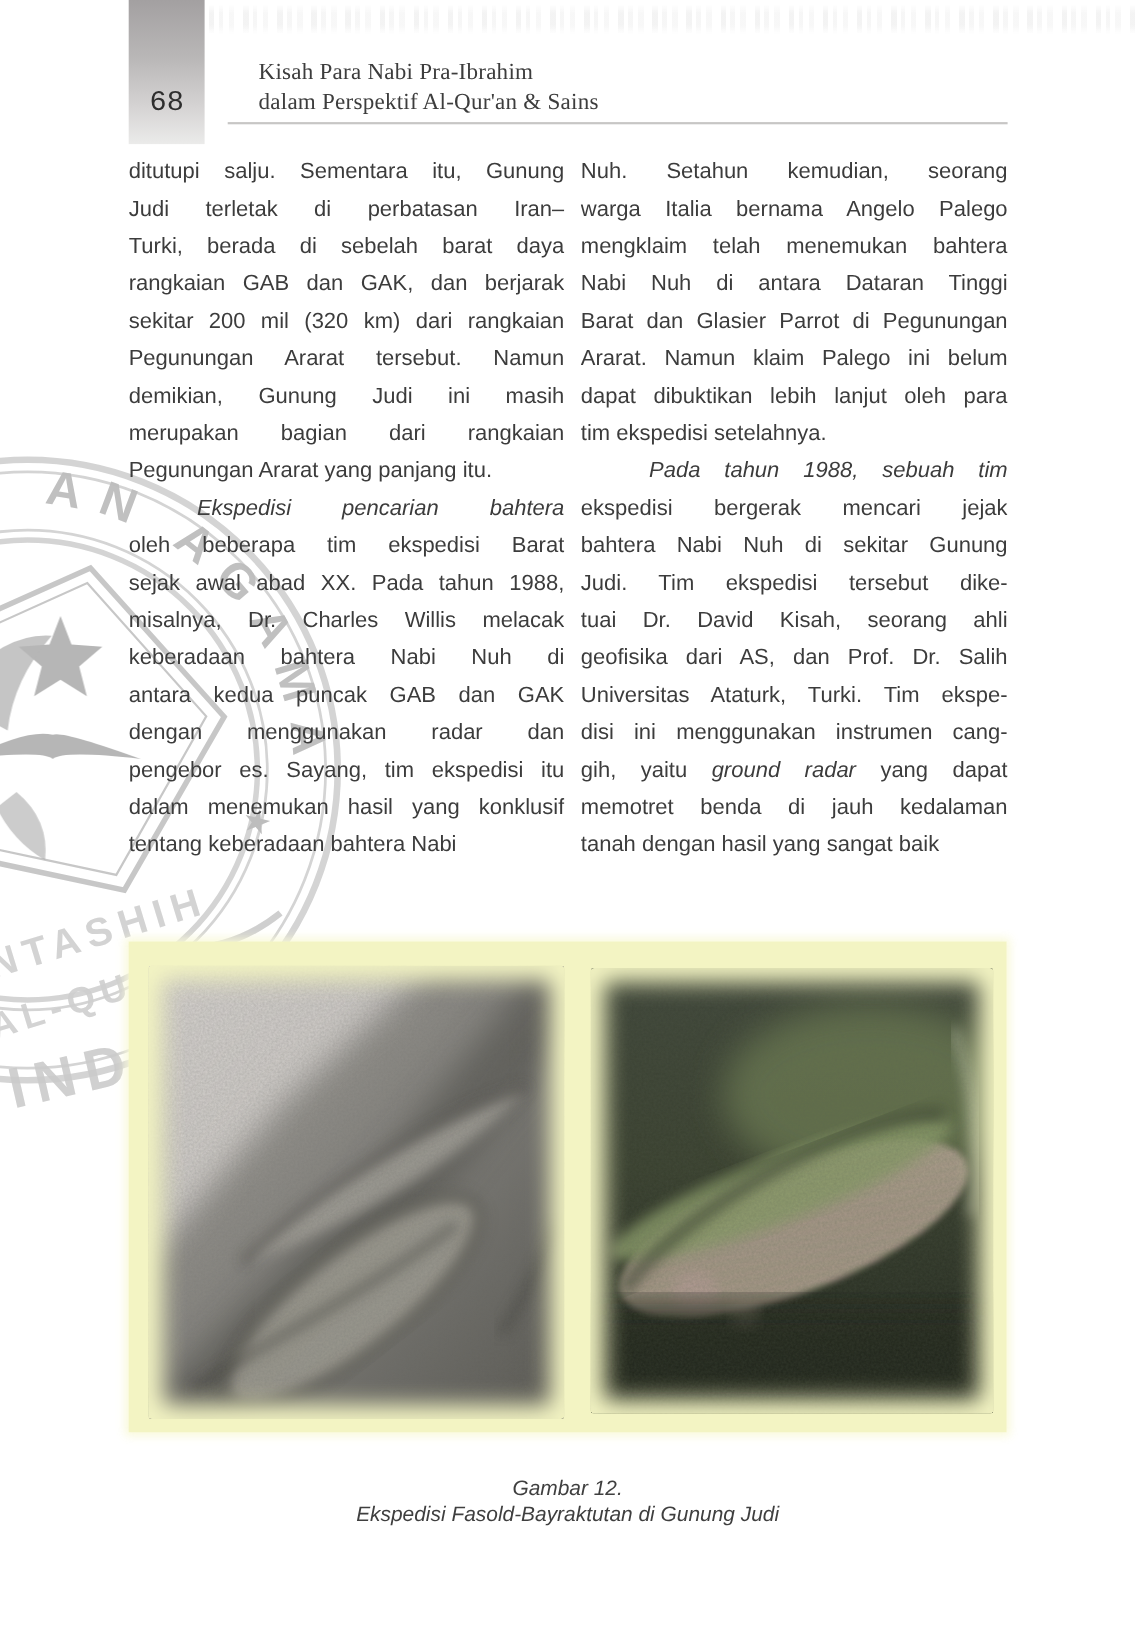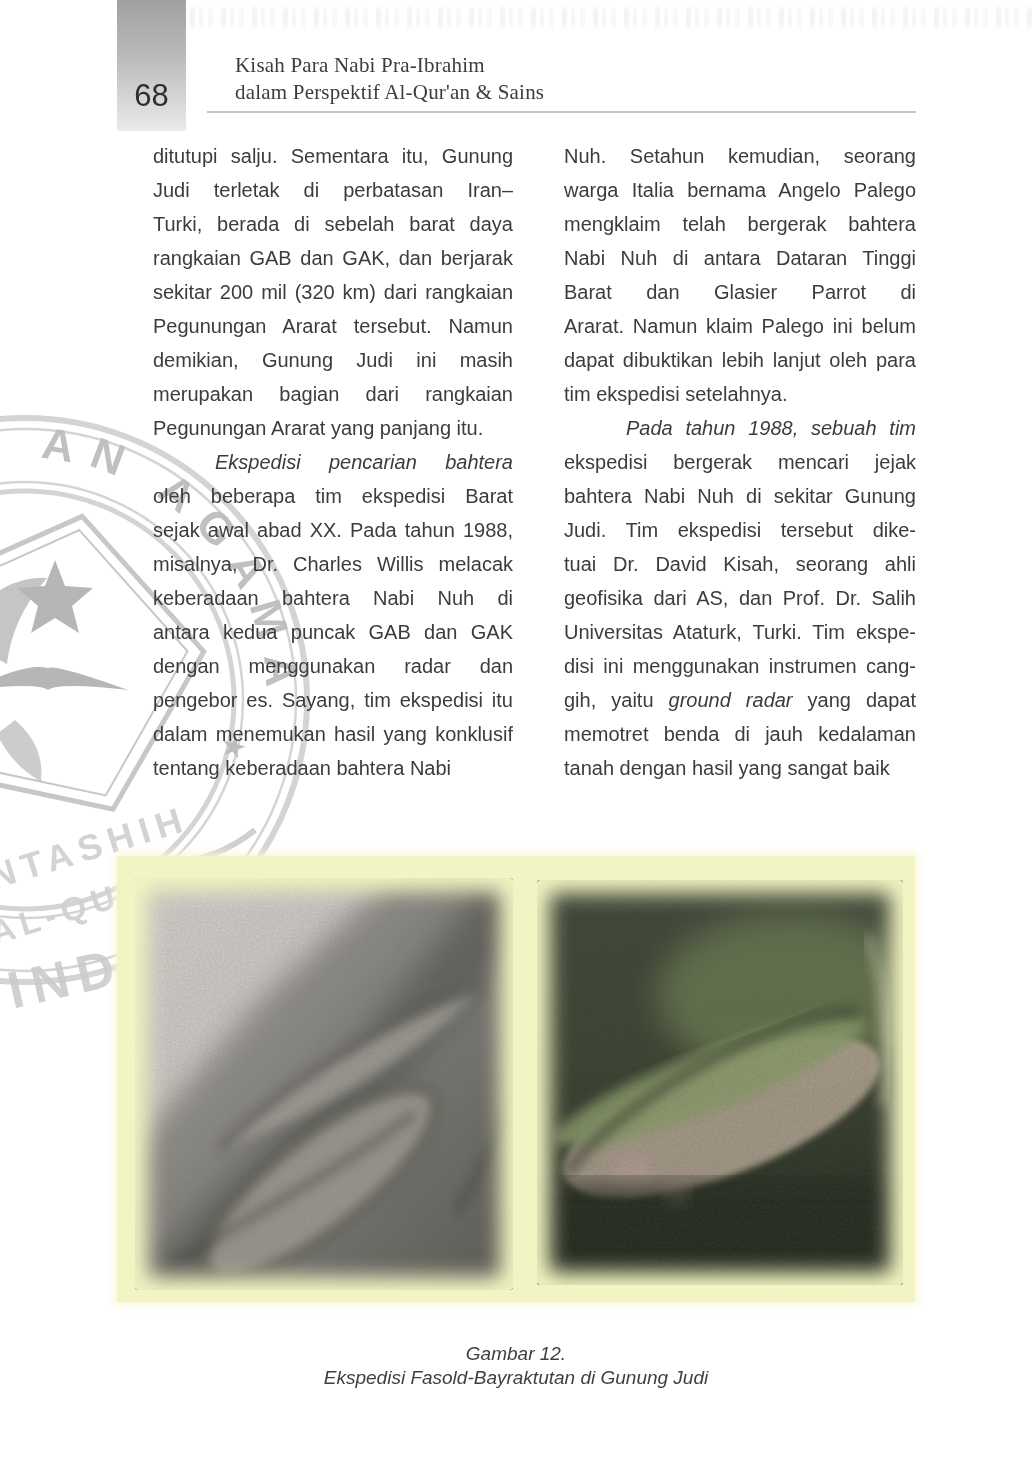--- a/index.html
+++ b/index.html
@@ -19,21 +19,21 @@
     -webkit-mask-image:linear-gradient(180deg,transparent 0,#000 30%,#000 70%,transparent 100%);
             mask-image:linear-gradient(180deg,transparent 0,#000 30%,#000 70%,transparent 100%);
   }
   
   .page-bar{
     position:absolute;left:117px;top:0;width:69px;height:131px;
     background:linear-gradient(180deg,#a3a0a1 0%,#b9b7b7 40%,#d6d4d4 75%,#ebebea 100%);
   }
   .page-number{
     position:absolute;left:117px;top:78px;width:69px;text-align:center;
-    font-family:Liberation Sans, sans-serif;font-size:31px;color:#2e2e2e;
+    font-family:Liberation Mono, monospace;font-size:26px;color:#2e2e2e;
   }
   .header{
     position:absolute;left:207px;top:52px;width:700px;
     font-family:"Liberation Serif",serif;font-size:21px;line-height:27px;color:#3d3d3d;
     letter-spacing:.2px;
     margin-left:28px;
   }
   .header-rule{
     position:absolute;left:207px;top:111px;width:709px;height:2px;background:#c7c6c5;
   }
@@ -45,21 +45,21 @@
   }
   .wm-1{left:-16px;top:858px;font-size:36px;letter-spacing:7px;transform:rotate(-17deg);}
   .wm-2{left:-14px;top:916px;font-size:33px;letter-spacing:6px;transform:rotate(-17deg);}
   .wm-3{left:2px;top:962px;font-size:52px;letter-spacing:9px;transform:rotate(-13deg);color:#cbcbcb;}
   
   .column{position:absolute;top:139px;z-index:2;font-size:20px;color:#3c3c3c;}
   .column-left{left:117px;width:396px;}
   .column-right{left:528px;width:388px;}
   .line{
     height:34px;line-height:34px;overflow:hidden;
-    text-align:justify;text-align-last:justify;margin-left:36px;
+    text-align:justify;text-align-last:justify;
   }
   .line.last{text-align-last:left;}
   .line.indent{text-indent:62px;font-style:italic;}
   
   .figure-block{
     position:absolute;left:117px;top:856px;width:798px;height:446px;z-index:2;
     background:#f3f4c3;box-shadow:0 0 8px 3px rgba(248,248,214,.9);
   }
   .photo{position:absolute;overflow:hidden;border-radius:3px;}
   .photo svg{display:block;width:100%;height:100%;}
@@ -147,21 +147,21 @@
         <div class="line">dengan menggunakan radar dan</div>
         <div class="line">pengebor es. Sayang, tim ekspedisi itu</div>
         <div class="line">dalam menemukan hasil yang konklusif</div>
         <div class="line last">tentang keberadaan bahtera Nabi</div>
       </div>
     </div>
   <div class="column column-right">
       <div class="para">
         <div class="line">Nuh. Setahun kemudian, seorang</div>
         <div class="line">warga Italia bernama Angelo Palego</div>
-        <div class="line">mengklaim telah bergerak bahtera</div>
+        <div class="line">mengklaim telah menemukan bahtera</div>
         <div class="line">Nabi Nuh di antara Dataran Tinggi</div>
         <div class="line">Barat dan Glasier Parrot di Pegunungan</div>
         <div class="line">Ararat. Namun klaim Palego ini belum</div>
         <div class="line">dapat dibuktikan lebih lanjut oleh para</div>
         <div class="line last">tim ekspedisi setelahnya.</div>
       </div>
       <div class="para">
         <div class="line indent">Pada tahun 1988, sebuah tim</div>
         <div class="line">ekspedisi bergerak mencari jejak</div>
         <div class="line">bahtera Nabi Nuh di sekitar Gunung</div>

